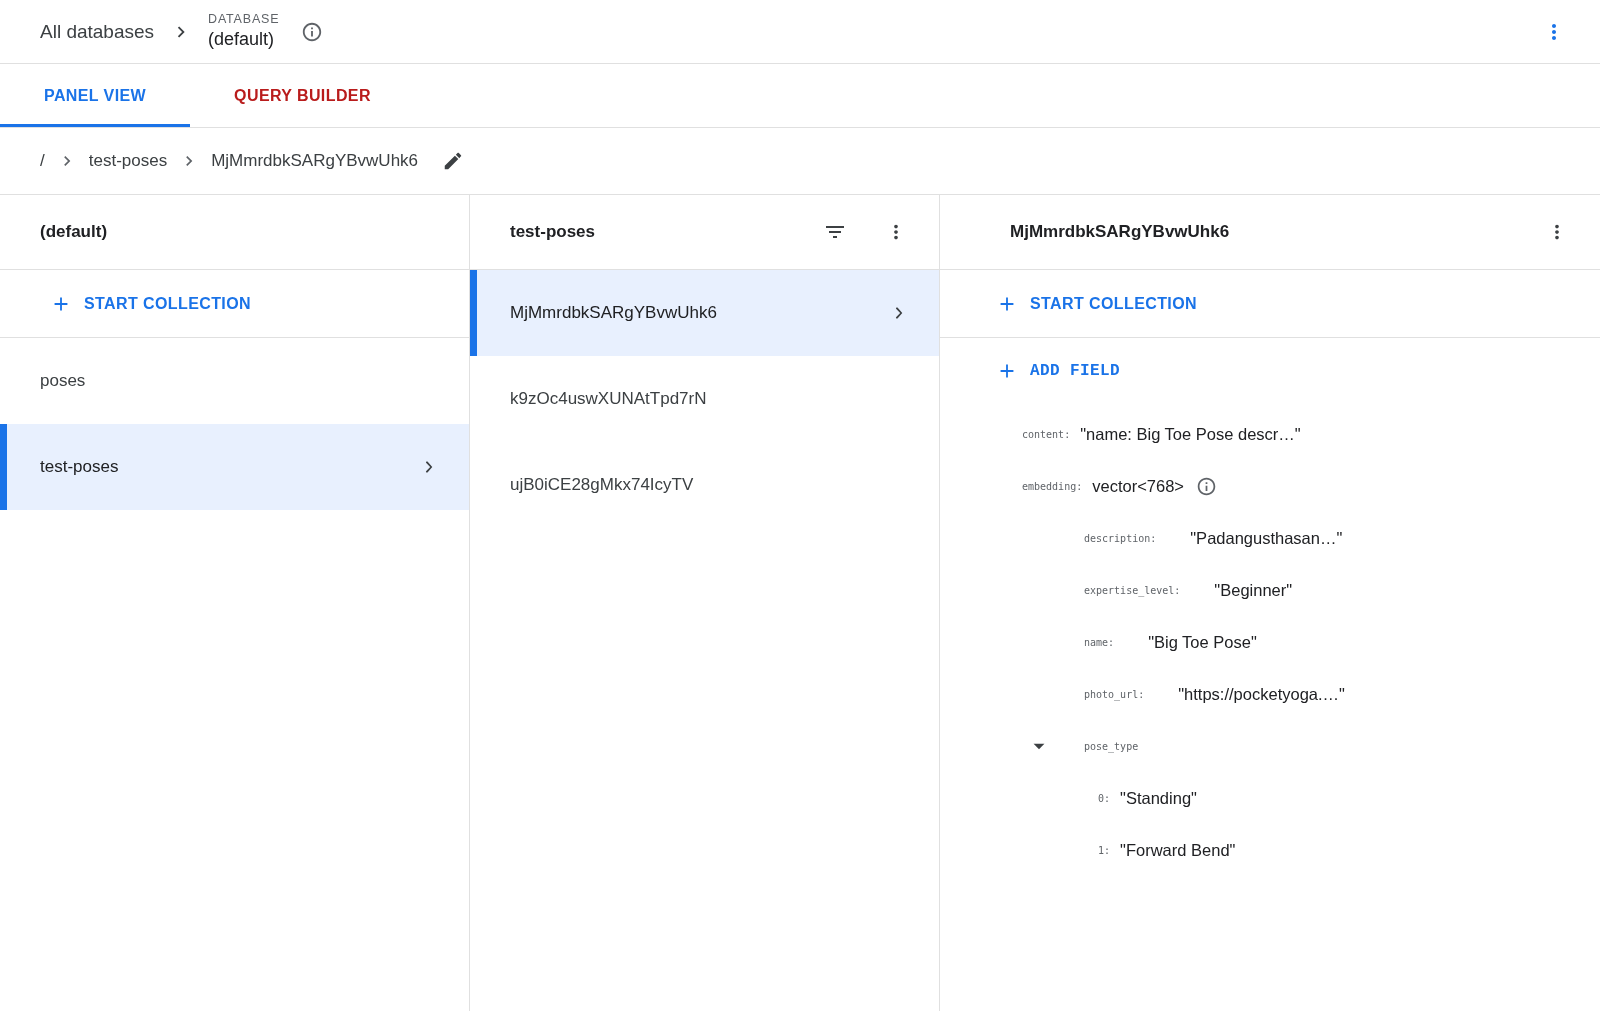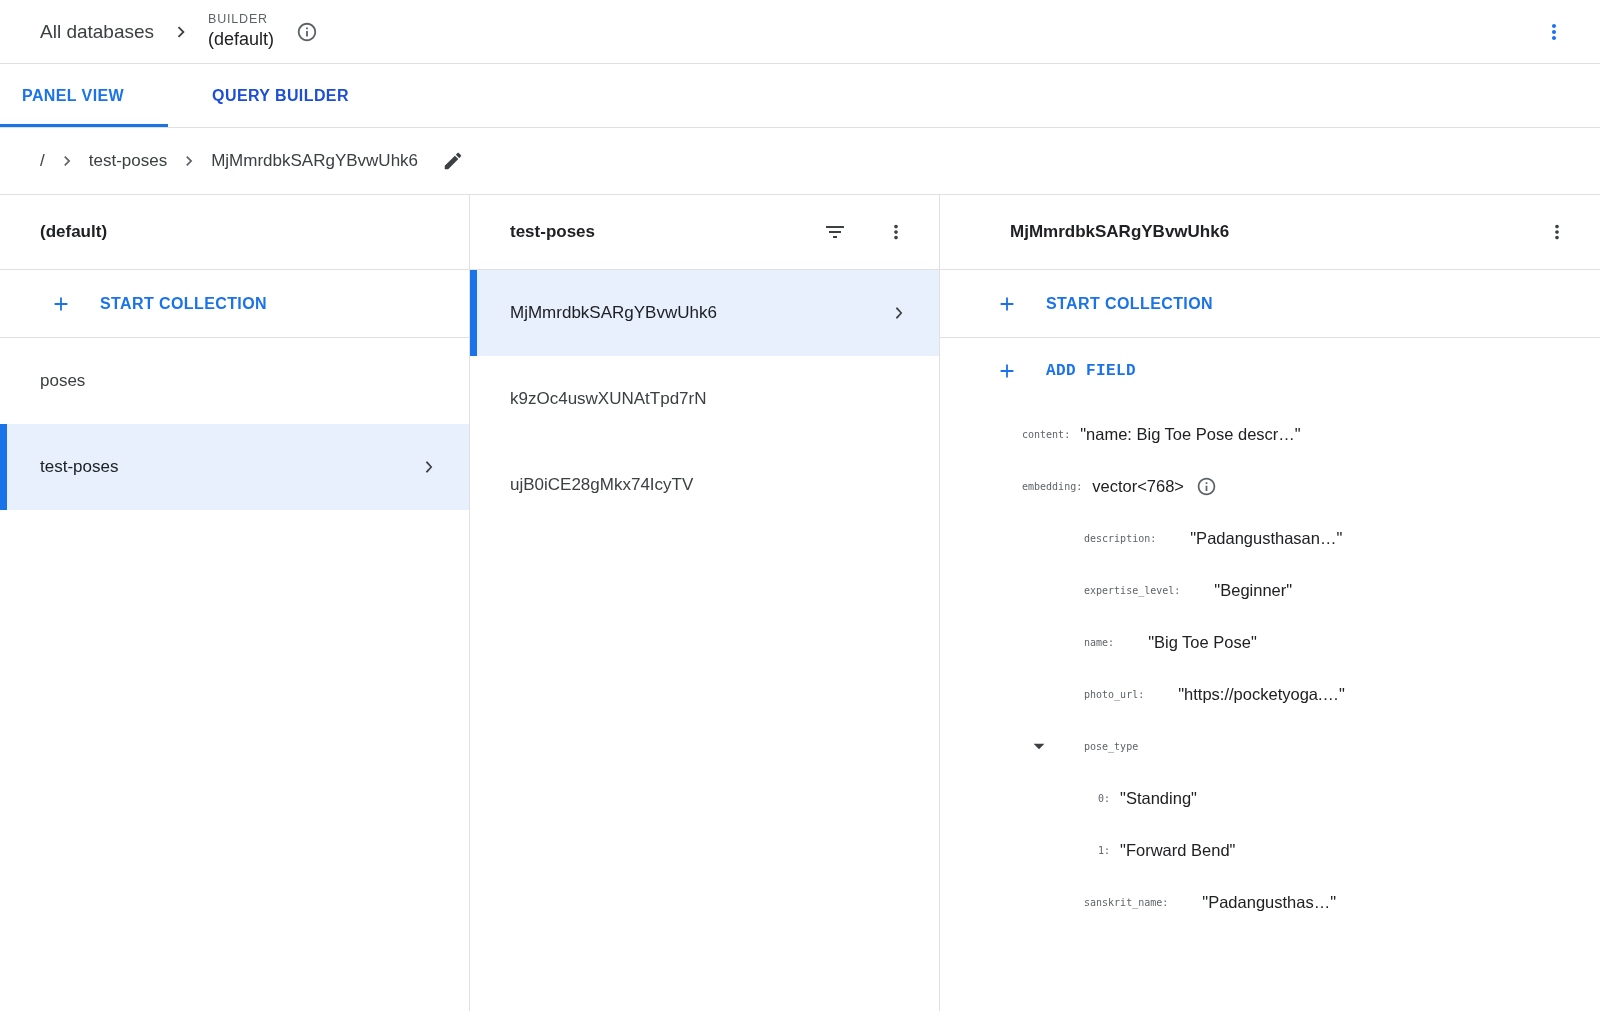--- a/index.html
+++ b/index.html
@@ -26,24 +26,24 @@
   .db-name { font-size:18px; color:#202124; }
   .icon-btn { background:none; border:none; cursor:pointer; padding:6px; display:flex; align-items:center; justify-content:center; }
   .kebab-blue { color:#1a73e8; }
   .kebab-dark { color:#3c4043; }
 
   
   .tabs { height:64px; display:flex; border-bottom:1px solid #e0e0e0; }
   .tab {
     padding:0 44px; display:flex; align-items:center;
     font-size:16px; font-weight:bold; letter-spacing:.4px;
-    color:#1d4ed8; position:relative; cursor:pointer; background:none; border:none;
+    color:#b91c1c; position:relative; cursor:pointer; background:none; border:none;
     font-family:"Liberation Sans", sans-serif;
   }
-  .tab.active { color:#1a73e8;padding-left:22px; }
+  .tab.active { color:#1a73e8; }
   .tab.active::after {
     content:""; position:absolute; left:0; right:0; bottom:0;
     height:3px; background:#1a73e8;
   }
 
   
   .pathbar {
     height:67px; display:flex; align-items:center; gap:12px;
     padding:0 40px; border-bottom:1px solid #e0e0e0;
     font-size:17px; color:#3c4043;
@@ -63,21 +63,21 @@
     padding:0 26px 0 40px;
     border-bottom:1px solid #e0e0e0;
     font-size:17px; font-weight:bold; color:#202124;
   }
   .panel-doc .panel-header { padding-left:70px; }
   .panel-header .spacer { flex:1; }
   .header-icons { display:flex; align-items:center; gap:26px; }
 
   .action-row {
     height:68px; flex:0 0 68px;
-    display:flex; align-items:center; gap:28px;
+    display:flex; align-items:center; gap:12px;
     padding:0 20px 0 50px;
     color:#1a73e8; font-weight:bold; font-size:16px; letter-spacing:.4px;
     cursor:pointer; background:none; border:none; border-bottom:1px solid #e0e0e0;
     font-family:"Liberation Sans", sans-serif; text-align:left;
   }
   .action-row.no-border { border-bottom:none; height:66px; flex:0 0 66px;font-family:Liberation Mono, monospace; }
   .panel-doc .action-row { padding-left:56px; }
 
   
   .list { display:flex; flex-direction:column; }
@@ -119,21 +119,21 @@
 
   <header class="topbar">
     <div class="topbar-left">
       <span class="root-crumb">All databases</span>
       <span class="crumb-chev">
         <svg width="22" height="22" viewBox="0 0 24 24">
             <path fill="currentColor" d="M10 6L8.59 7.41 13.17 12l-4.58 4.59L10 18l6-6z"></path>
           </svg>
       </span>
       <div class="db-stack">
-        <span class="db-label">BUILDER</span>
+        <span class="db-label">DATABASE</span>
         <span class="db-name">(default)</span>
       </div>
       <button class="icon-btn" style="color:#5f6368;">
         <svg width="22" height="22" viewBox="0 0 24 24">
             <path fill="currentColor" d="M11 7h2v2h-2zm0 4h2v6h-2zm1-9C6.48 2 2 6.48 2 12s4.48 10 10 10 10-4.48 10-10S17.52 2 12 2zm0 18c-4.41 0-8-3.59-8-8s3.59-8 8-8 8 3.59 8 8-3.59 8-8 8z"></path>
           </svg>
       </button>
     </div>
     <button class="icon-btn kebab-blue">
       <svg width="24" height="24" viewBox="0 0 24 24">
@@ -319,23 +319,18 @@
           <span class="field-key colon">0</span>
           <span class="field-value">"Standing"</span>
         </div>
 
         <div class="field-row indent-2">
           <span class="arrow-slot"></span>
           <span class="field-key colon">1</span>
           <span class="field-value">"Forward Bend"</span>
         </div>
 
-        <div class="field-row indent-1">
-          <span class="arrow-slot"></span>
-          <span class="field-key colon">sanskrit_name</span>
-          <span class="field-value">"Padangusthas…"</span>
-        </div>
 
       </div>
     </section>
 
   </div>
 </div>
 
 </body></html>

